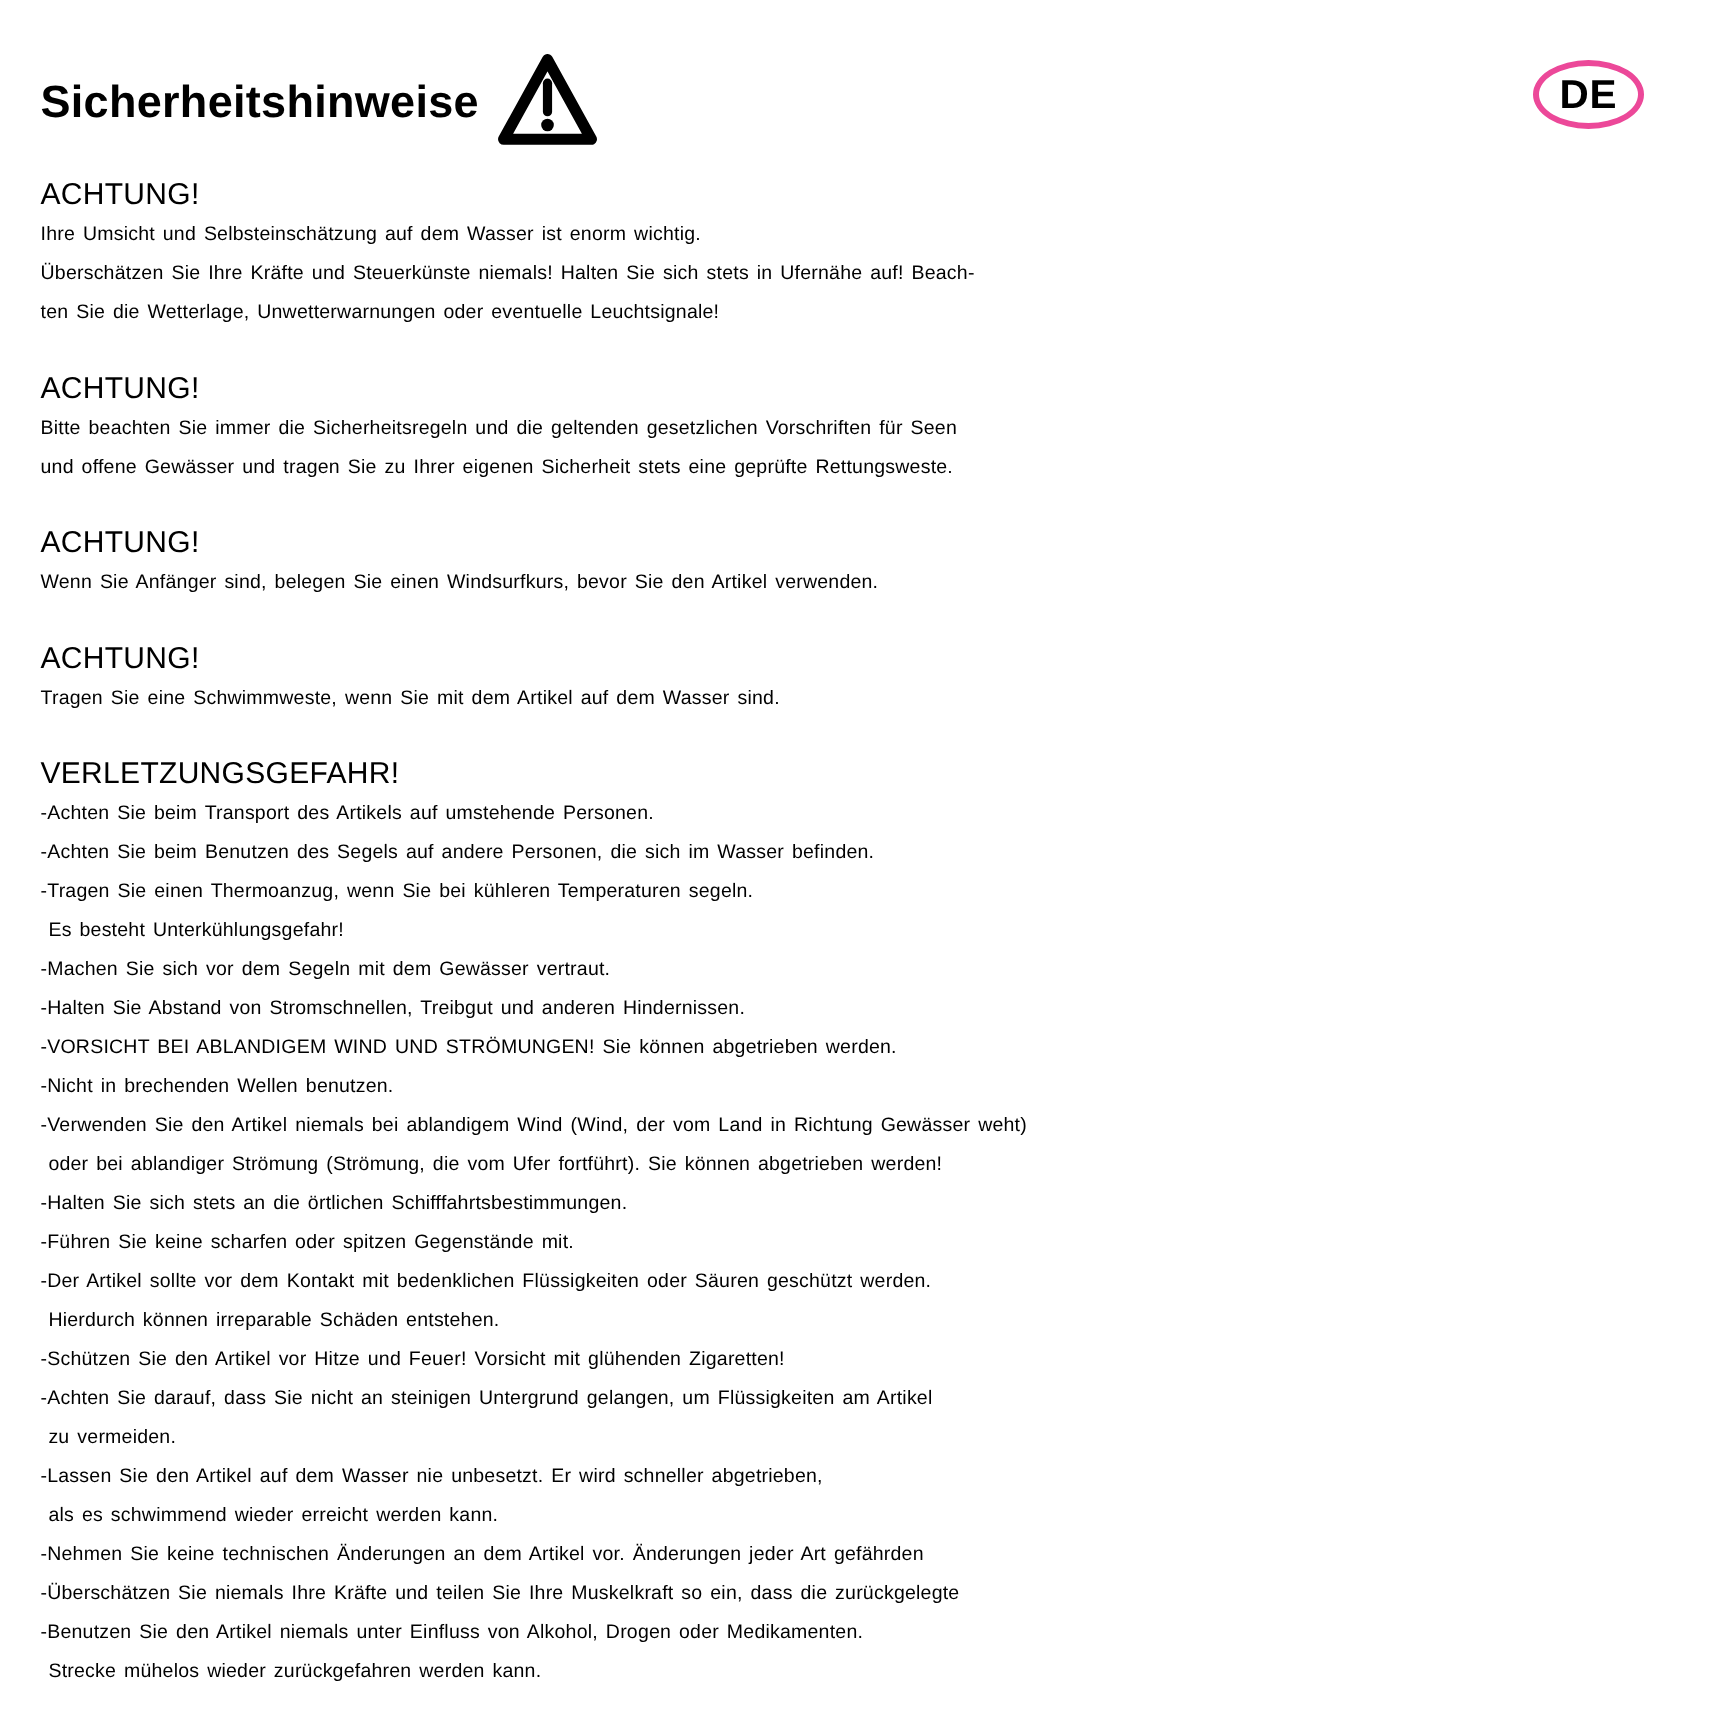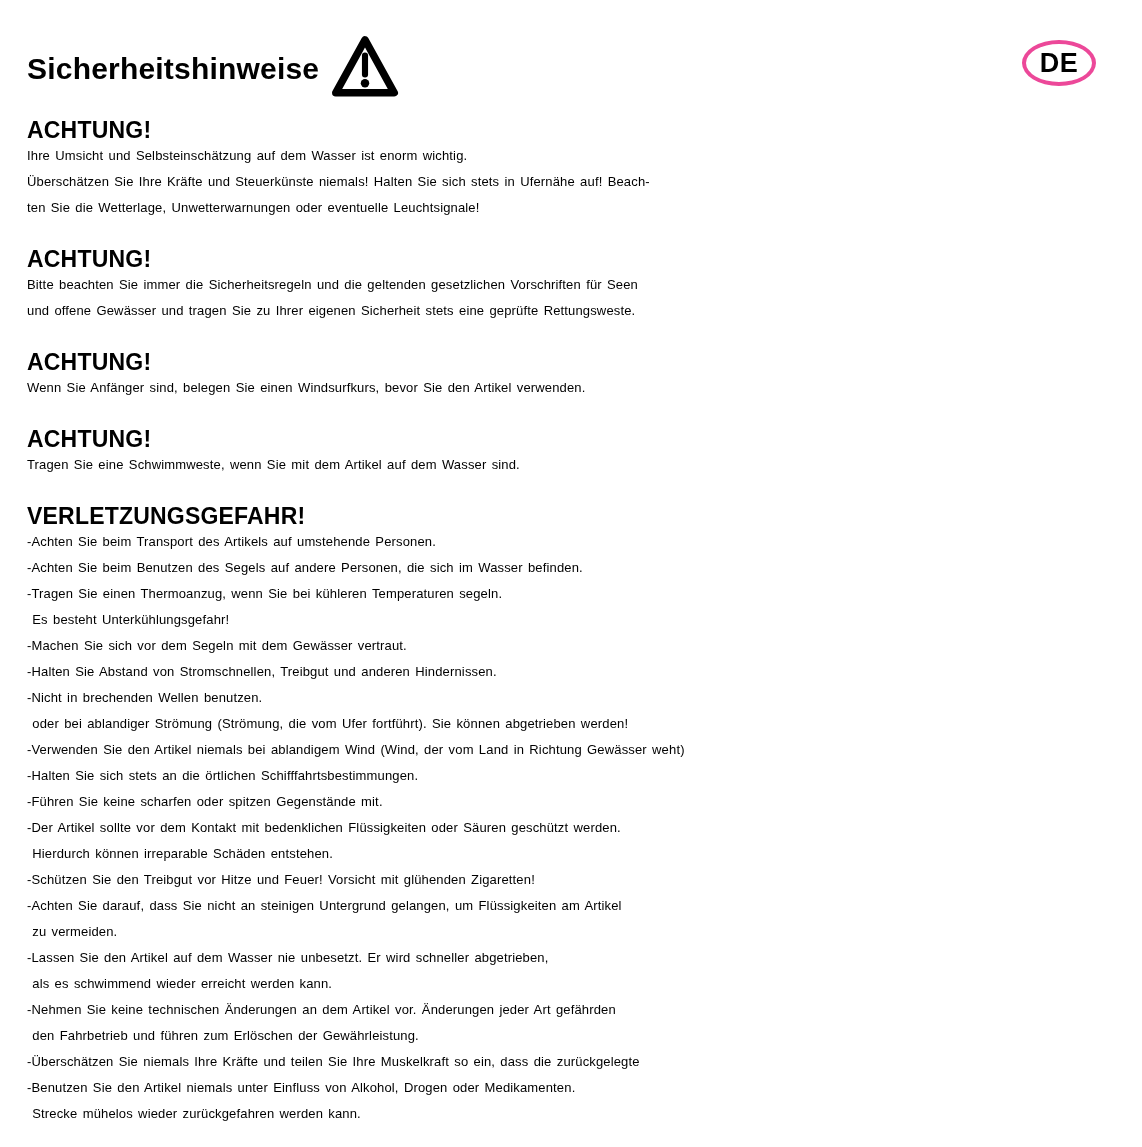--- a/index.html
+++ b/index.html
@@ -60,22 +60,22 @@
     box-sizing: border-box;
   }
   .sections {
     margin-top: 17px;
   }
   .section {
     margin: 0 0 25px 0;
   }
   .heading {
     margin: 0;
-    font-size: 23px;
-    font-weight: bold;
+    font-size: 20px;
+    font-weight: normal;
     line-height: 26px;
     letter-spacing: 0.2px;
   }
   .line {
     font-size: 13px;
     line-height: 26px;
     letter-spacing: 0.15px;
     word-spacing: 1.5px;
     white-space: pre-wrap;
   }
@@ -117,33 +117,33 @@
         <div class="line">Tragen Sie eine Schwimmweste, wenn Sie mit dem Artikel auf dem Wasser sind.</div>
       </section>
       <section class="section">
         <h2 class="heading">VERLETZUNGSGEFAHR!</h2>
         <div class="line">-Achten Sie beim Transport des Artikels auf umstehende Personen.</div>
         <div class="line">-Achten Sie beim Benutzen des Segels auf andere Personen, die sich im Wasser befinden.</div>
         <div class="line">-Tragen Sie einen Thermoanzug, wenn Sie bei kühleren Temperaturen segeln.</div>
         <div class="line"> Es besteht Unterkühlungsgefahr!</div>
         <div class="line">-Machen Sie sich vor dem Segeln mit dem Gewässer vertraut.</div>
         <div class="line">-Halten Sie Abstand von Stromschnellen, Treibgut und anderen Hindernissen.</div>
+        <div class="line">-VORSICHT BEI ABLANDIGEM WIND UND STRÖMUNGEN! Sie können abgetrieben werden.</div>
         <div class="line">-Nicht in brechenden Wellen benutzen.</div>
+        <div class="line">-Verwenden Sie den Artikel niemals bei ablandigem Wind (Wind, der vom Land in Richtung Gewässer weht)</div>
         <div class="line"> oder bei ablandiger Strömung (Strömung, die vom Ufer fortführt). Sie können abgetrieben werden!</div>
-        <div class="line">-Verwenden Sie den Artikel niemals bei ablandigem Wind (Wind, der vom Land in Richtung Gewässer weht)</div>
         <div class="line">-Halten Sie sich stets an die örtlichen Schifffahrtsbestimmungen.</div>
         <div class="line">-Führen Sie keine scharfen oder spitzen Gegenstände mit.</div>
         <div class="line">-Der Artikel sollte vor dem Kontakt mit bedenklichen Flüssigkeiten oder Säuren geschützt werden.</div>
         <div class="line"> Hierdurch können irreparable Schäden entstehen.</div>
-        <div class="line">-Schützen Sie den Treibgut vor Hitze und Feuer! Vorsicht mit glühenden Zigaretten!</div>
+        <div class="line">-Schützen Sie den Artikel vor Hitze und Feuer! Vorsicht mit glühenden Zigaretten!</div>
         <div class="line">-Achten Sie darauf, dass Sie nicht an steinigen Untergrund gelangen, um Flüssigkeiten am Artikel</div>
         <div class="line"> zu vermeiden.</div>
         <div class="line">-Lassen Sie den Artikel auf dem Wasser nie unbesetzt. Er wird schneller abgetrieben,</div>
         <div class="line"> als es schwimmend wieder erreicht werden kann.</div>
         <div class="line">-Nehmen Sie keine technischen Änderungen an dem Artikel vor. Änderungen jeder Art gefährden</div>
-        <div class="line"> den Fahrbetrieb und führen zum Erlöschen der Gewährleistung.</div>
         <div class="line">-Überschätzen Sie niemals Ihre Kräfte und teilen Sie Ihre Muskelkraft so ein, dass die zurückgelegte</div>
         <div class="line">-Benutzen Sie den Artikel niemals unter Einfluss von Alkohol, Drogen oder Medikamenten.</div>
         <div class="line"> Strecke mühelos wieder zurückgefahren werden kann.</div>
       </section>
     </div>
 
 </div>
 
 </body></html>

